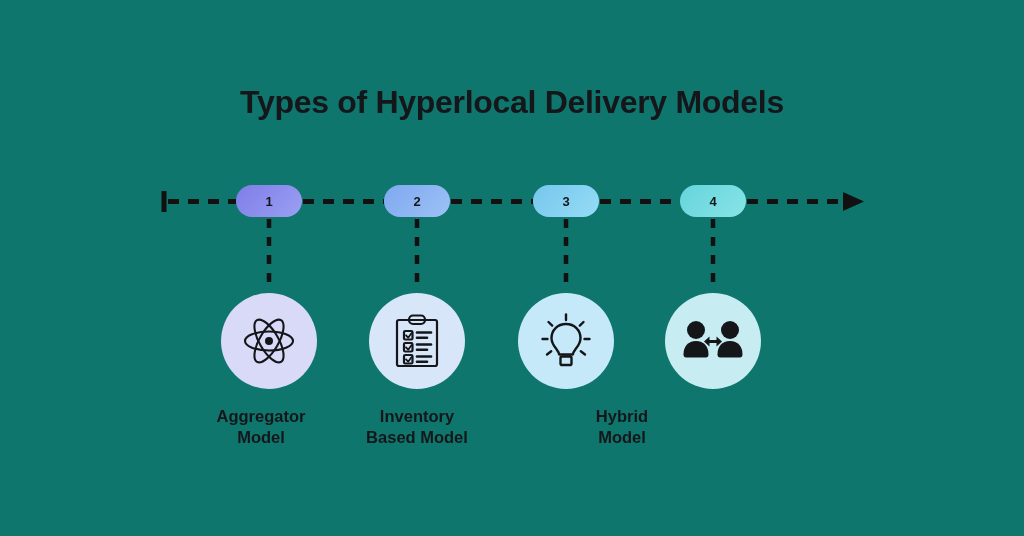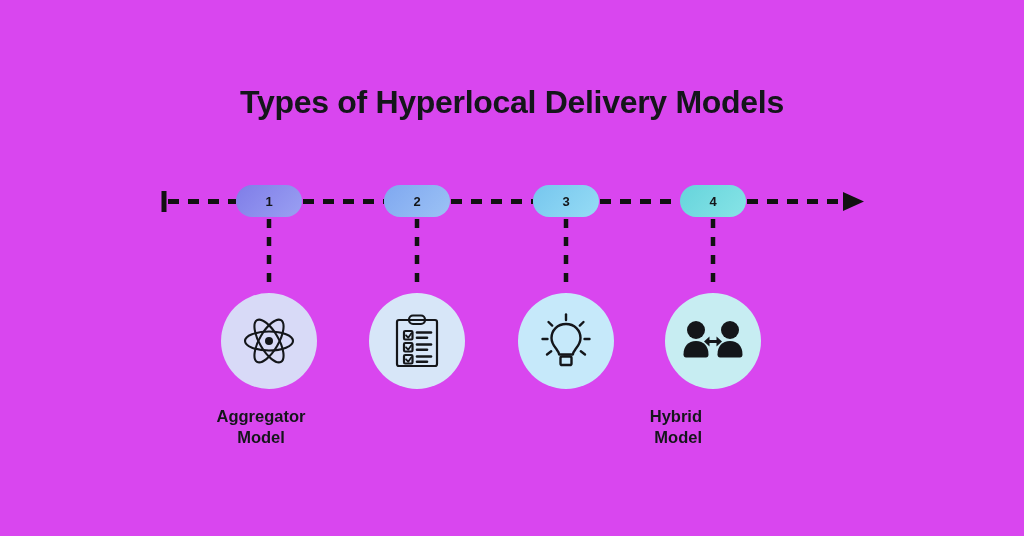--- a/index.html
+++ b/index.html
@@ -2,21 +2,21 @@
 <html><head>
 <meta charset="utf-8">
 <style>
   * { margin:0; padding:0; box-sizing:border-box; }
   html, body {
     width:1024px; height:536px;
     background:#ffffff;
     font-family:"Liberation Sans", sans-serif;
     overflow:hidden;
   }
-  .canvas { position:relative; width:1024px; height:536px; background:#d946ef; }
+  .canvas { position:relative; width:1024px; height:536px; background:#0f766e; }
 
   .title {
     position:absolute; left:0; top:84px; width:1024px;
     text-align:center;
     font-size:32px; font-weight:bold; letter-spacing:-0.3px;
     color:#14161a;
   }
 
   
   .timeline-svg { position:absolute; left:0; top:0; width:1024px; height:536px; pointer-events:none; }
@@ -35,21 +35,21 @@
     display:flex; align-items:center; justify-content:center;
   }
   .icon-circle svg { display:block; }
 
   .caption {
     position:absolute; top:406px;
     font-size:16.5px; font-weight:bold; color:#14161a;
     line-height:1.28; white-space:pre-line;
   }
   .caption.center { text-align:center; }
-  .caption.left   { text-align:right; }
+  .caption.left   { text-align:center; }
 </style>
 </head>
 <body>
 
 <div class="canvas">
 
   <div class="title">Types of Hyperlocal Delivery Models</div>
 
   <svg class="timeline-svg" viewBox="0 0 1024 536">
 
@@ -137,16 +137,18 @@
         <path d="M13 22 C5 22 0.5 27.5 0.5 35.5 C0.5 37.5 1.5 38.5 3 38.5 h20 c1.5 0 2.5 -1 2.5 -3 C25.5 27.5 21 22 13 22 Z"></path>
         <circle cx="47" cy="11" r="9"></circle>
         <path d="M47 22 C39 22 34.5 27.5 34.5 35.5 C34.5 37.5 35.5 38.5 37 38.5 h20 c1.5 0 2.5 -1 2.5 -3 C59.5 27.5 55 22 47 22 Z"></path>
         <path d="M26.5 21 h7 v-3.6 l5.5 5.1 -5.5 5.1 v-3.6 h-7 v3.6 L21 22.5 l5.5 -5.1 Z"></path>
       </svg>
     </span>
   </div>
 
   <div class="caption center" style="left:181px; width:160px;">Aggregator
 Model</div>
+  <div class="caption center" style="left:337px; width:160px;">Inventory
+Based Model</div>
   <div class="caption left" style="left:542px; width:160px;">Hybrid
 Model</div>
 
 </div>
 
 </body></html>

